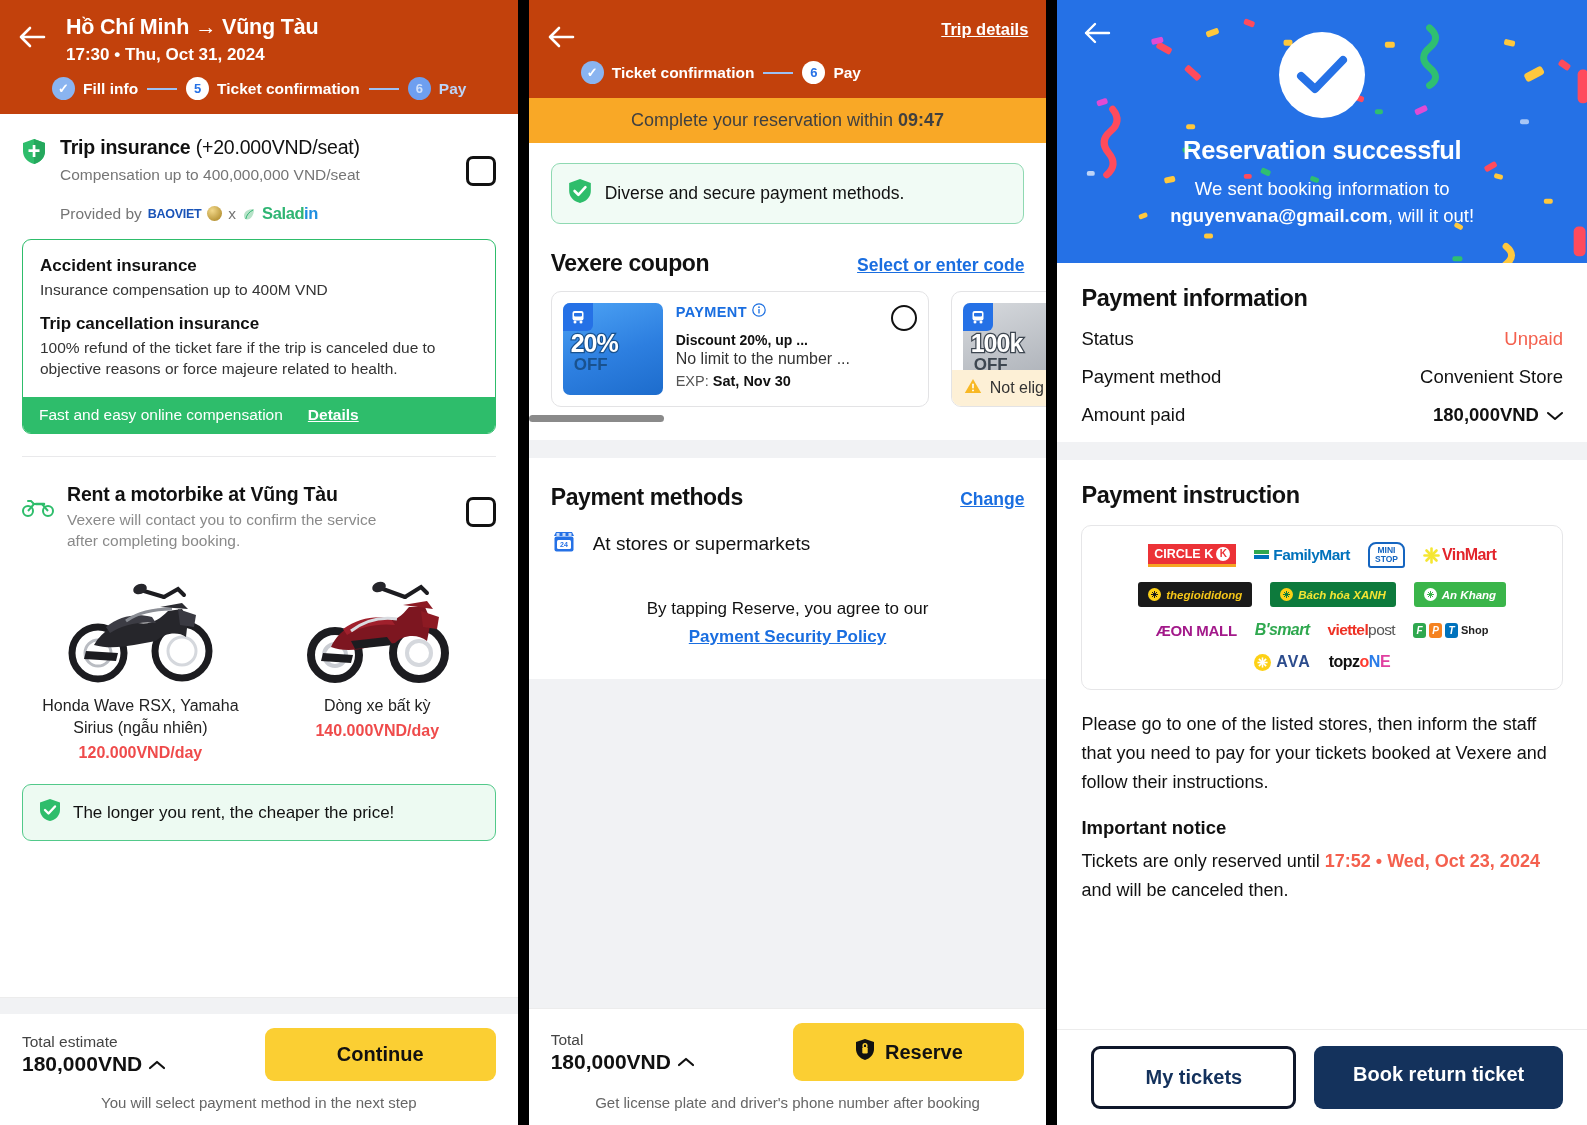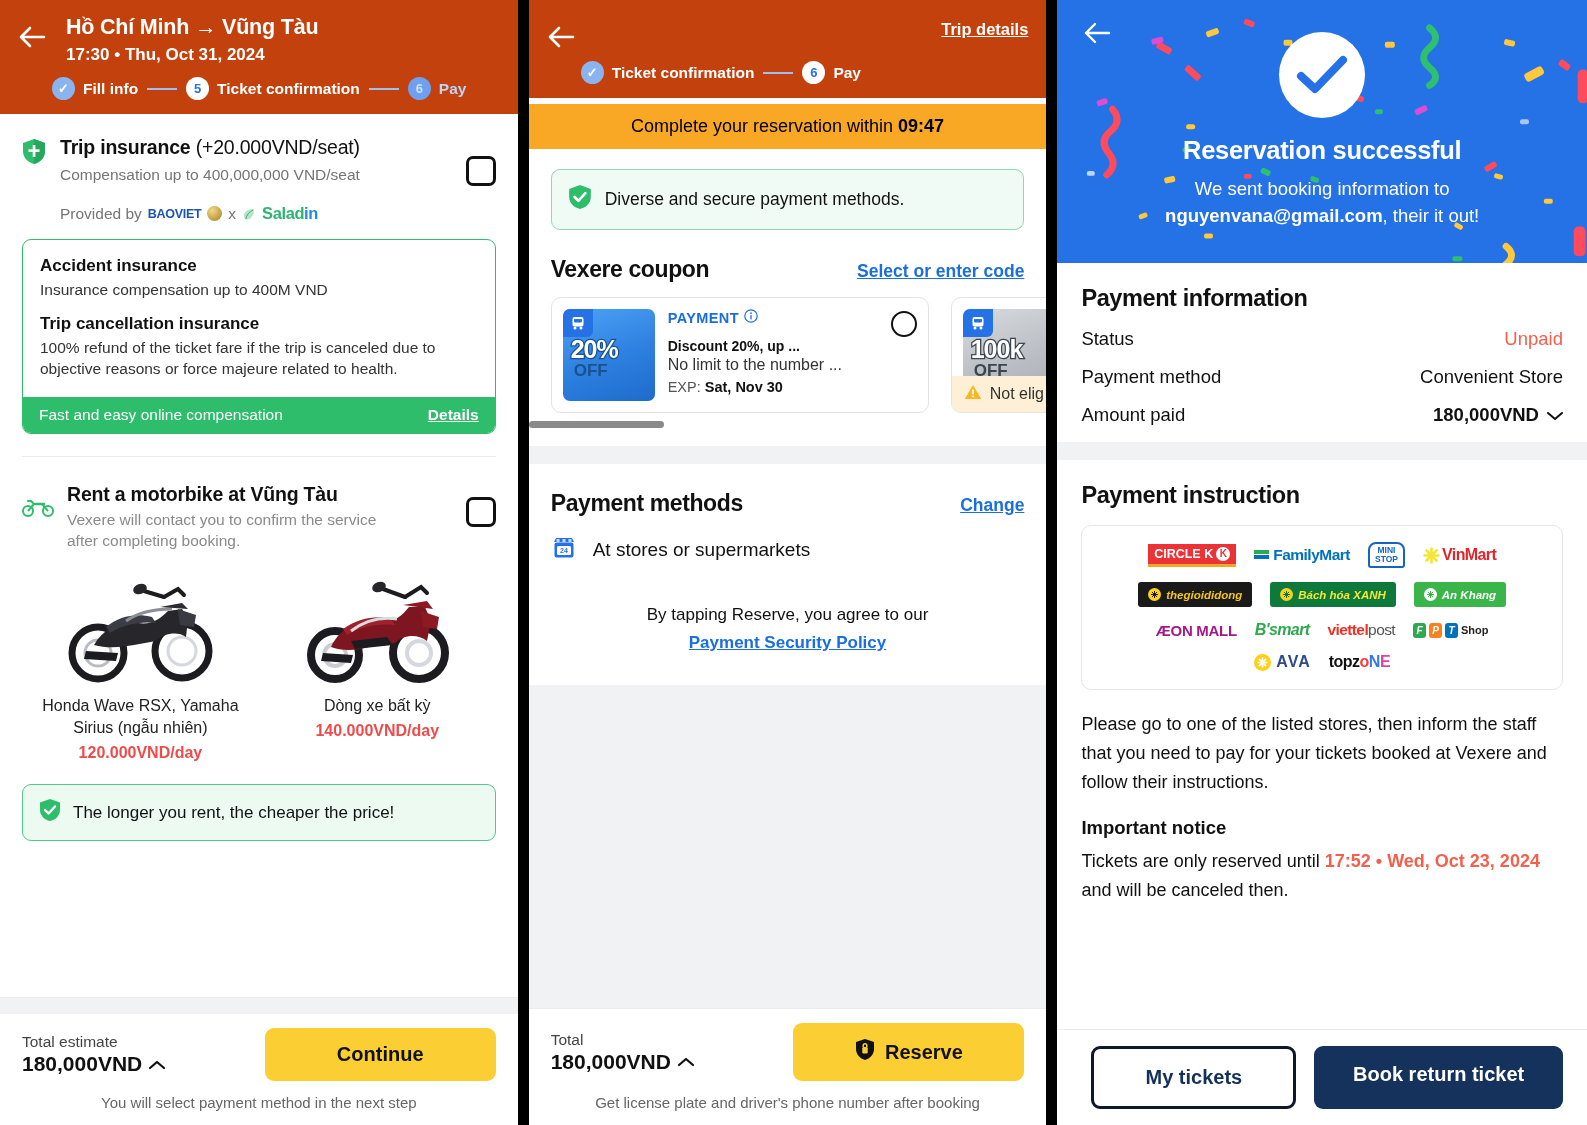--- a/index.html
+++ b/index.html
@@ -49,21 +49,21 @@
   .saladin { font-size: 16.5px; color: #2fb573; font-weight: 600; letter-spacing: -0.4px; }
   .saladin i { color: #1f8ee0; font-style: normal; }
   .leaf { width: 14px; height: 14px; display: inline-block; }
 
   
   .ins-card { margin: 16px 22px 0 22px; border: 1.5px solid #2ebd6b; border-radius: 9px; overflow: hidden; }
   .ins-card-in { padding: 16px 17px 18px 17px; }
   .ic-h { font-size: 17px; font-weight: 700; color: #111; }
   .ic-p { font-size: 15.5px; color: #333; margin-top: 3px; line-height: 21px; }
   .ic-gap { height: 14px; }
-  .ins-foot { background: #2ebd6b; color: #fff; display: flex; align-items: center; justify-content: space-between; padding: 9px 16px; font-size: 15.5px; }
+  .ins-foot { background: #2ebd6b; color: #fff; display: flex; align-items: center; padding: 9px 16px; font-size: 15.5px; gap: 25px; }
   .ins-foot .dt { font-weight: 700; text-decoration: underline; cursor: pointer; }
 
   
   .moto-head { display: flex; align-items: flex-start; padding: 26px 22px 0 22px; gap: 13px; }
   .moto-ico { width: 32px; flex: none; padding-top: 14px; }
   .moto-title { font-size: 19.5px; font-weight: 600; color: #111; letter-spacing: -0.2px; }
   .moto-sub { font-size: 15.5px; color: #8a8a8a; margin-top: 3px; line-height: 21px; max-width: 340px; }
   .bikes { display: flex; padding: 14px 22px 0 22px; }
   .bike { width: 50%; text-align: center; }
   .bike-img { height: 130px; display: flex; align-items: center; justify-content: center; }
@@ -77,30 +77,30 @@
   .foot { flex: none; background: #fff; border-top: 1px solid #ececec; }
   .foot-top { background: #f1f2f4; height: 16px; }
   .foot-row { display: flex; align-items: center; padding: 14px 22px 0 22px; gap: 14px; }
   .tot-lbl { font-size: 15.5px; color: #444; }
   .tot-val { font-size: 21px; font-weight: 700; color: #111; display: flex; align-items: center; gap: 7px; margin-top: 1px; }
   .caret { font-size: 15px; font-weight: 700; }
   .btn-yellow { margin-left: auto; background: #fbcf33; border-radius: 9px; padding: 15px 0; width: 231px; text-align: center; font-size: 20px; font-weight: 700; color: #111; cursor: pointer; display:flex; align-items:center; justify-content:center; gap:10px;}
   .foot-note { text-align: center; font-size: 15px; color: #666; padding: 13px 10px 14px 10px; }
 
   
-  .timer { background: #f9a826; text-align: center; font-size: 18px; color: #000000; padding: 12px 0; flex: none; margin-top: 6px; }
+  .timer { background: #f9a826; text-align: center; font-size: 18px; color: #404040; padding: 12px 0; flex: none; }
   .timer b { font-weight: 700; }
   .ok-box { margin: 20px 22px 0 22px; border: 1px solid #8fd9b2; background: #f1fbf5; border-radius: 9px; padding: 14px 16px; display: flex; align-items: center; gap: 13px; font-size: 17.5px; color: #111; }
   .sec-head { display: flex; align-items: baseline; padding: 26px 22px 0 22px; }
   .sec-title { font-size: 23px; font-weight: 700; color: #111; letter-spacing: -0.4px; }
   .sec-link { margin-left: auto; font-size: 17.5px; font-weight: 700; color: #1a6ee0; text-decoration: underline; cursor: pointer; }
   .coupons { display: flex; gap: 22px; padding: 14px 0 0 22px; overflow: hidden; }
   .coupon { border: 1px solid #e3e3e5; border-radius: 10px; padding: 11px; display: flex; gap: 13px; width: 378px; flex: none; background: #fff; }
   .coupon.dim { opacity: 1; position: relative; overflow: hidden; }
-  .cp-img { width: 92px; height: 92px; border-radius: 7px; flex: none; position: relative; overflow: hidden;
+  .cp-img { width: 100px; height: 92px; border-radius: 7px; flex: none; position: relative; overflow: hidden;
             background: linear-gradient(160deg, #4da3f5 0%, #2d7fe0 55%, #1d6ccc 100%); }
   .cp-img.gray { background: linear-gradient(160deg, #d7dade 0%, #b9bdc3 60%, #a6abb2 100%); }
   .cp-badge { position: absolute; top: 0; left: 0; width: 30px; height: 28px; background: #2571e6; border-bottom-right-radius: 6px; display: flex; align-items: center; justify-content: center; }
   .cp-pct { position: absolute; left: 8px; top: 26px; font-size: 25px; font-weight: 800; color: #fff; -webkit-text-stroke: 2.5px #19528f; paint-order: stroke fill; letter-spacing: -1px;}
   .cp-off { position: absolute; left: 11px; top: 52px; font-size: 17px; font-weight: 800; color: #19528f; letter-spacing: 0px;}
   .cp-txt { flex: 1; min-width: 0; }
   .cp-kind { font-size: 14.5px; font-weight: 700; color: #1a6ee0; letter-spacing: 0.4px; display: flex; align-items: center; gap: 5px; }
   .cp-name { font-size: 14px; font-weight: 700; color: #111; margin-top: 12px; white-space: nowrap; overflow: hidden; }
   .cp-desc { font-size: 16px; color: #333; margin-top: 2px; white-space: nowrap; overflow: hidden; }
   .cp-exp { font-size: 14.5px; color: #555; margin-top: 5px; }
@@ -556,21 +556,21 @@
       </svg>
       <div class="succ-in">
         <div class="tickcirc">
           <svg width="52" height="40" viewBox="0 0 52 40">
               <path d="M5 21 L19 34 L47 5" stroke="#2571e6" stroke-width="8" fill="none" stroke-linecap="round" stroke-linejoin="round"></path>
             </svg>
         </div>
         <div class="succ-h">Reservation successful</div>
         <div class="succ-p">
           <span>We sent booking information to</span><br>
-          <b>nguyenvana@gmail.com</b><span>, their it out!</span>
+          <b>nguyenvana@gmail.com</b><span>, will it out!</span>
         </div>
       </div>
     </div>
 
     <div class="body" style="display:flex;flex-direction:column">
       <div class="p3-sec">
         <div class="p3-h">Payment information</div>
         <div class="kv">
           <span class="k">Status</span>
           <span class="v red">Unpaid</span>

